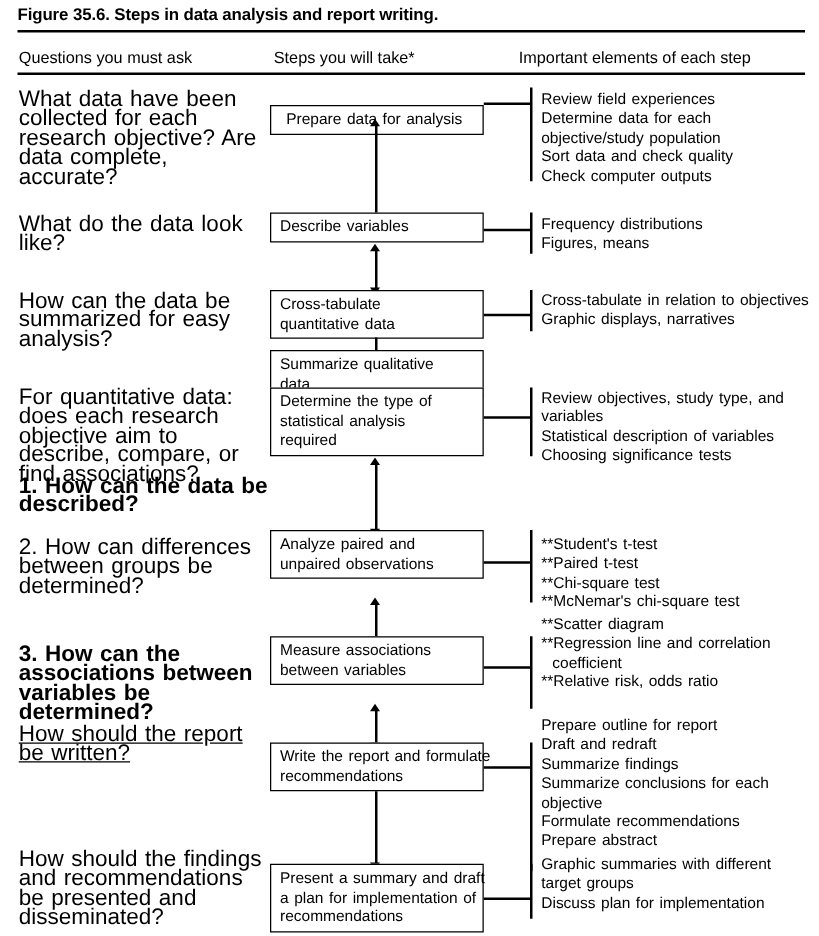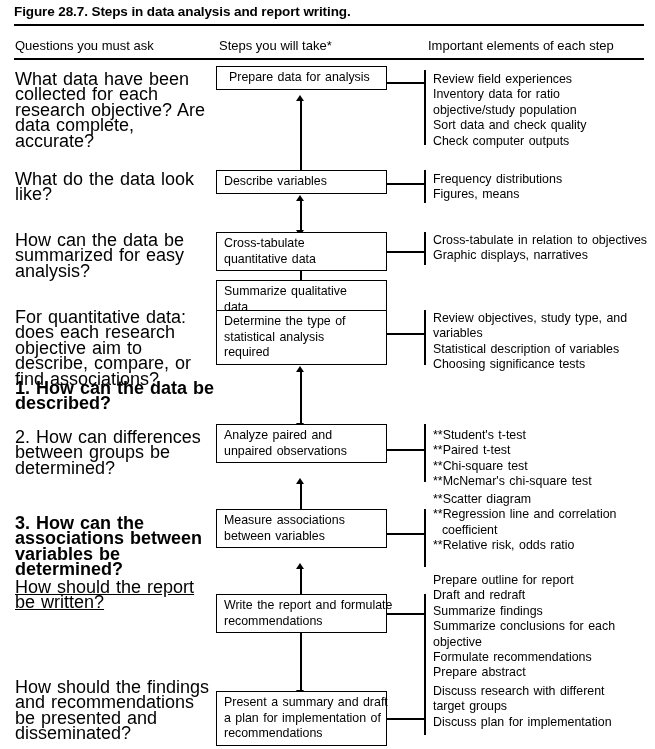--- a/index.html
+++ b/index.html
@@ -37,21 +37,21 @@
   .rule-bottom { left: 14px; top: 58px;  width: 630px; height: 2.2px; }
 
   
   .col-head {
     position: absolute;
     font-size: 13px;
     white-space: nowrap;
   }
   .col-head-q { left: 15px;  top: 38px; }
   .col-head-s { left: 219px; top: 38px; }
-  .col-head-e { left: 428px; top: 38px; }
+  .col-head-e { left: 415px; top: 38px; }
 
   
   .question {
     position: absolute;
     left: 15px;
     width: 200px;
     font-size: 18px;
     line-height: 15.4px;
     word-spacing: 1px;
   }
@@ -119,35 +119,35 @@
     left: 300px;
     width: 1.8px;
     background: #000;
   }
 </style>
 </head>
 <body>
 
 <div id="page">
 
-  <div class="fig-title">Figure 28.7. Steps in data analysis and report writing.</div>
+  <div class="fig-title">Figure 35.6. Steps in data analysis and report writing.</div>
   <div class="rule rule-top"></div>
   <div class="rule rule-bottom"></div>
 
   <div class="col-head col-head-q">Questions you must ask</div>
   <div class="col-head col-head-s">Steps you will take*</div>
   <div class="col-head col-head-e">Important elements of each step</div>
 
   <div class="question" style="top:72px;">What data have been collected for each research objective? Are data complete, accurate?</div>
-  <div class="stepbox" style="top:66px;padding-left:12px;">Prepare data for analysis</div>
+  <div class="stepbox" style="top:84px;padding-left:12px;">Prepare data for analysis</div>
   <div class="stub" style="top:82px;"></div>
   <div class="bracket" style="top:70px; height:75px;"></div>
   <div class="elements" style="top:72px;">
       <span style="display:block;white-space:pre">Review field experiences</span>
-      <span style="display:block;white-space:pre">Inventory data for ratio</span>
+      <span style="display:block;white-space:pre">Determine data for each</span>
       <span style="display:block;white-space:pre">objective/study population</span>
       <span style="display:block;white-space:pre">Sort data and check quality</span>
       <span style="display:block;white-space:pre">Check computer outputs</span>
     </div>
 
   <div class="arrow" style="top:100px; height:72px;">
     <span class="head up"></span>
     <span class="head down"></span>
   </div>
 
@@ -271,18 +271,18 @@
 
   <div class="question" style="top:680px;">How should the findings and recommendations be presented and disseminated?</div>
   <div class="stepbox" style="top:691px;">
       <span style="display:block;white-space:pre">Present a summary and draft</span>
       <span style="display:block;white-space:pre">a plan for implementation of</span>
       <span style="display:block;white-space:pre">recommendations</span>
     </div>
   <div class="stub" style="top:718px;"></div>
   <div class="bracket" style="top:691px; height:44px;"></div>
   <div class="elements" style="top:684px;">
-      <span style="display:block;white-space:pre">Discuss research with different</span>
+      <span style="display:block;white-space:pre">Graphic summaries with different</span>
       <span style="display:block;white-space:pre">target groups</span>
       <span style="display:block;white-space:pre">Discuss plan for implementation</span>
     </div>
 
 </div>
 
 </body></html>

